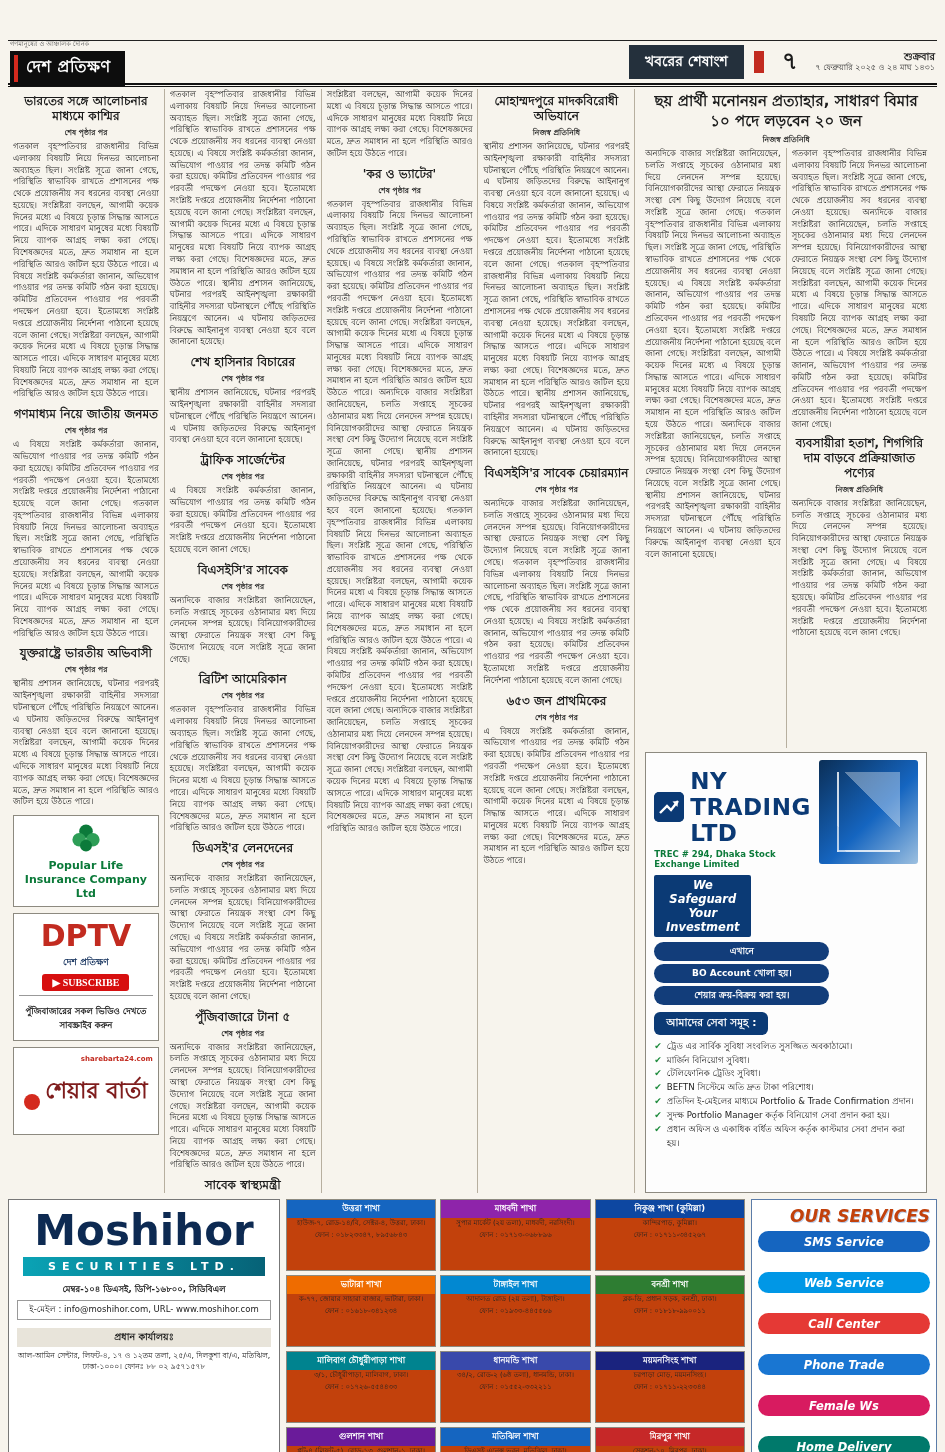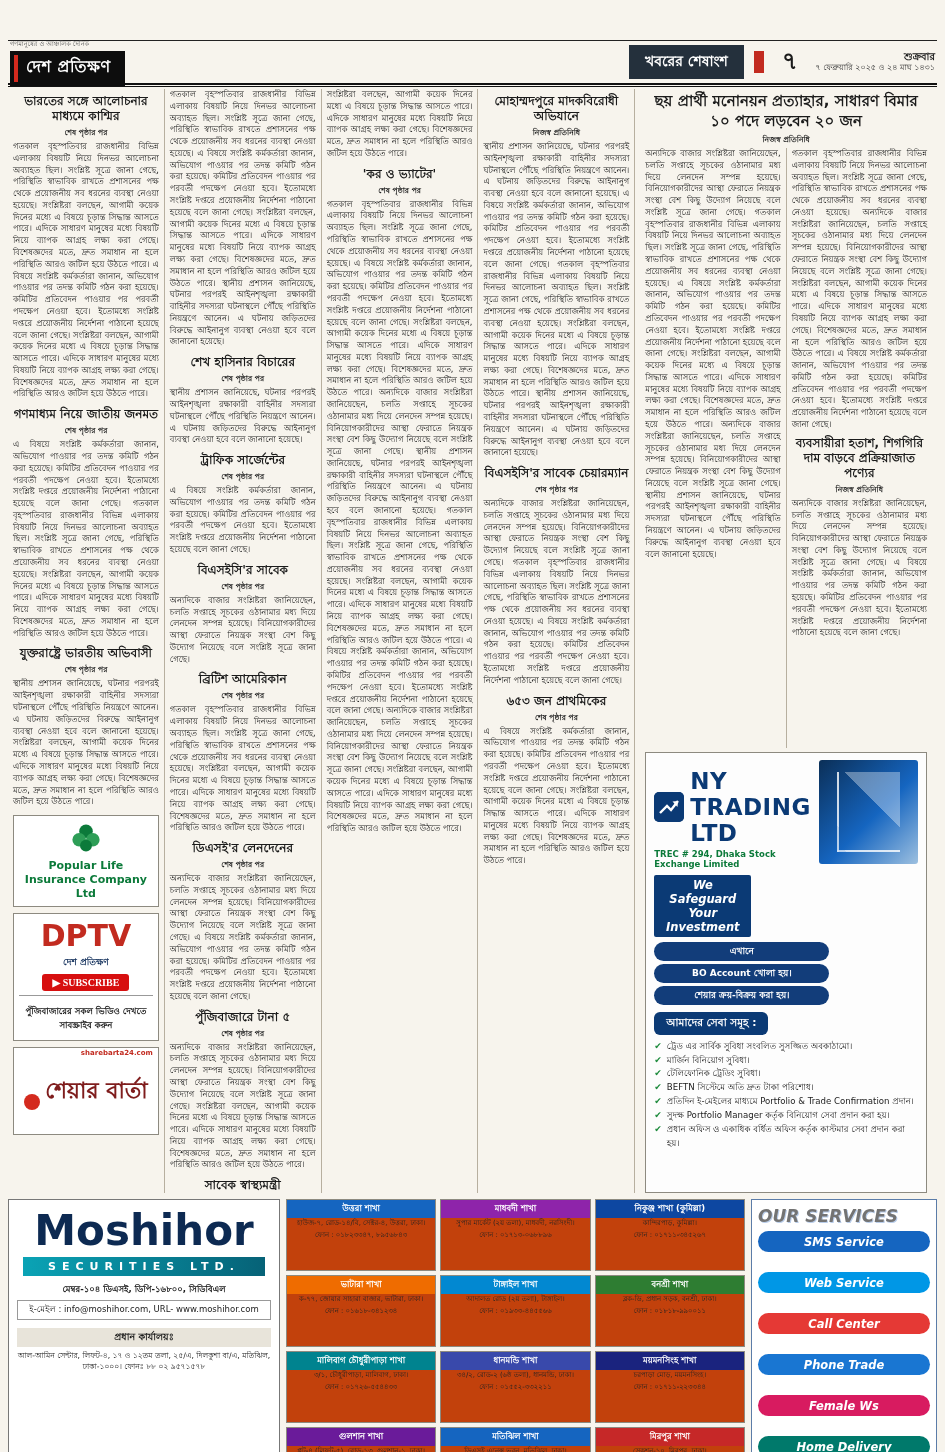--- a/index.html
+++ b/index.html
@@ -45,21 +45,21 @@
   .ad-popular { height:92px; display:flex; flex-direction:column; justify-content:center; align-items:center; gap:4px; padding:4px; }
   .pl-logo { width:34px; height:34px; }
   .pl-name { font-size:11px; font-weight:bold; color:#0c7a3a; line-height:1.25; }
   .ad-dptv { height:128px; display:flex; flex-direction:column; align-items:center; justify-content:center; gap:4px; padding:5px; }
   .dp-mark { font-size:30px; font-weight:900; color:#16335e; line-height:1; }
   .dp-mark span { color:#c22b20; }
   .dp-sub { font-size:9px; font-weight:bold; color:#16335e; }
   .subscribe { background:#d70f0f; color:#fff; font-size:10px; font-weight:bold; padding:3px 10px; border-radius:3px;font-family:Liberation Serif, serif; }
   .dp-caption { font-size:8.6px; font-weight:bold; border-top:1px solid #999; padding-top:9px; width:100%; }
   .ad-sb { height:88px; display:flex; flex-direction:column; align-items:center; justify-content:center; gap:3px; padding:4px; position:relative; }
-  .sb-url { position:absolute; top:1px; right:5px; font-size:7px; color:#c22b20; font-weight:bold; }
+  .sb-url { position:absolute; top:7px; right:5px; font-size:7px; color:#c22b20; font-weight:bold; }
   .sb-name { font-size:22px; font-weight:900; color:#7f1d1d; display:flex; align-items:flex-end; gap:5px; }
   .sb-dot { width:16px; height:16px; border-radius:50%; background:#d42a1e; display:inline-block; }
 
   
   .nyad { border:1px solid #8d8a80; background:#fdfdfd; margin:4px 5px 0; padding:7px 8px; height:446px; overflow:hidden; }
   .ny-top { display:flex; gap:8px; }
   .ny-brand { flex:1; padding-top:8px; }
   .ny-logo-row { display:flex; align-items:center; gap:6px; }
   .ny-icon { width:30px; height:30px; border-radius:5px; background:#0b3a75; flex:0 0 auto; }
   .ny-title { font-size:23px; font-weight:900; color:#0b3a75; letter-spacing:.5px; }
@@ -95,21 +95,21 @@
   .mo-ho-label { font-size:9.5px; font-weight:bold; background:#e8e4da; margin-top:8px; padding:2px; }
   .mo-ho-addr { font-size:7.6px; line-height:1.5; margin-top:3px; }
 
   .branches { flex:1; display:grid; grid-template-columns:repeat(3,1fr); gap:4px; }
   .branch { background:#c2410c; border:1px solid #8d8a80; display:flex; flex-direction:column; overflow:hidden; }
   .bhead { color:#fff; font-size:8.4px; font-weight:bold; text-align:center; padding:2px 1px; }
   .bline { font-size:6.9px; text-align:center; line-height:1.4; padding:1px 3px; color:#222; }
 
   .services { width:186px; background:#fff; border:1.5px solid #5b7ca8; padding:6px; display:flex;
               flex-direction:column; gap:4px; align-items:stretch; }
-  .sv-head { font-size:17px; font-weight:900; color:#737373; text-align:left; font-style:italic;
+  .sv-head { font-size:17px; font-weight:900; color:#c2410c; text-align:right; font-style:italic;
              text-shadow:1px 1px 0 #b9cdea; margin-bottom:1px; }
   .spill { color:#fff; font-size:11.5px; font-weight:bold; font-style:italic; text-align:center;
            border-radius:12px; padding:3.5px 4px; }
   .sv-note { background:#0b6b3a; color:#fff; font-size:8.8px; font-weight:bold; text-align:center;
              border-radius:4px; padding:4px 5px; line-height:1.45; margin-top:1px; }
 </style>
 </head>
 <body>
 
 <div class="page">

